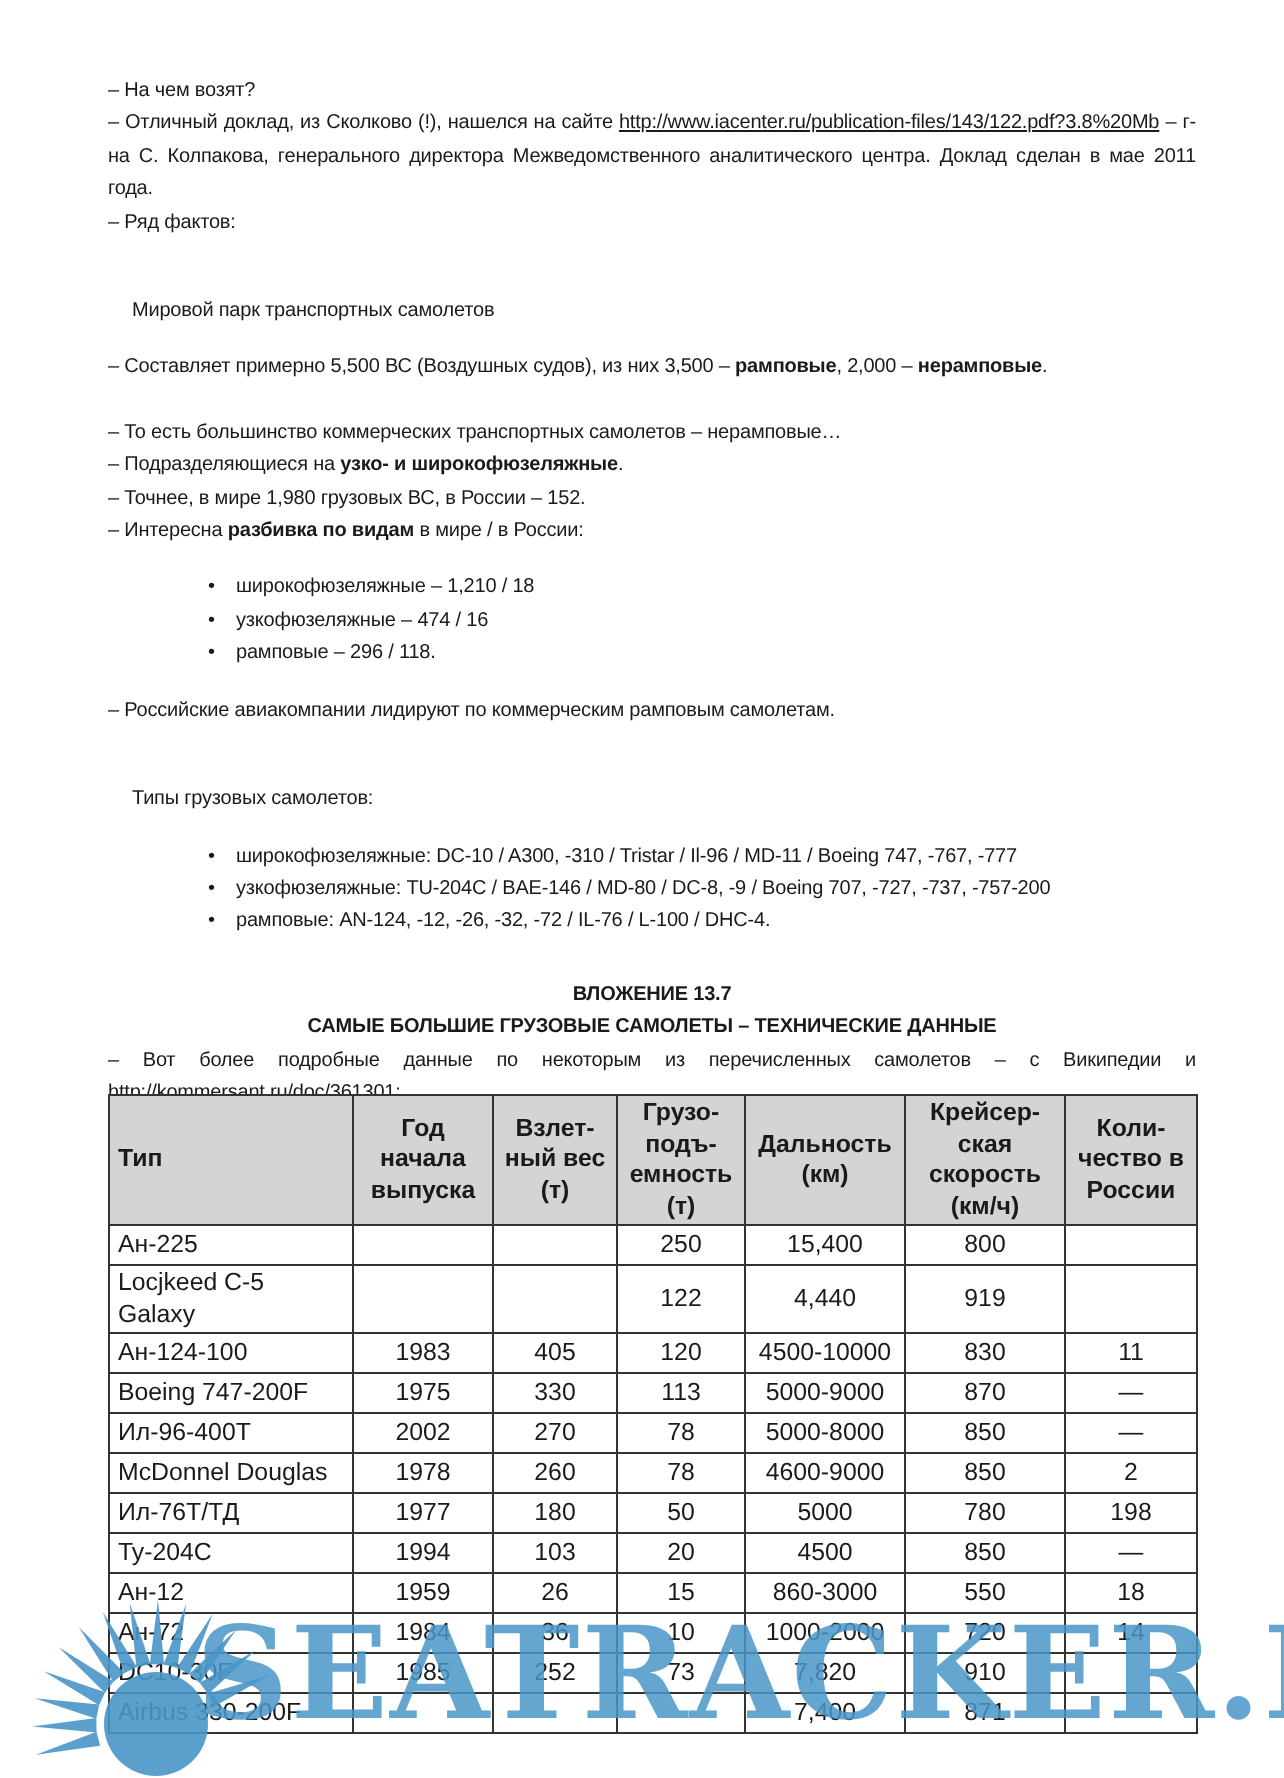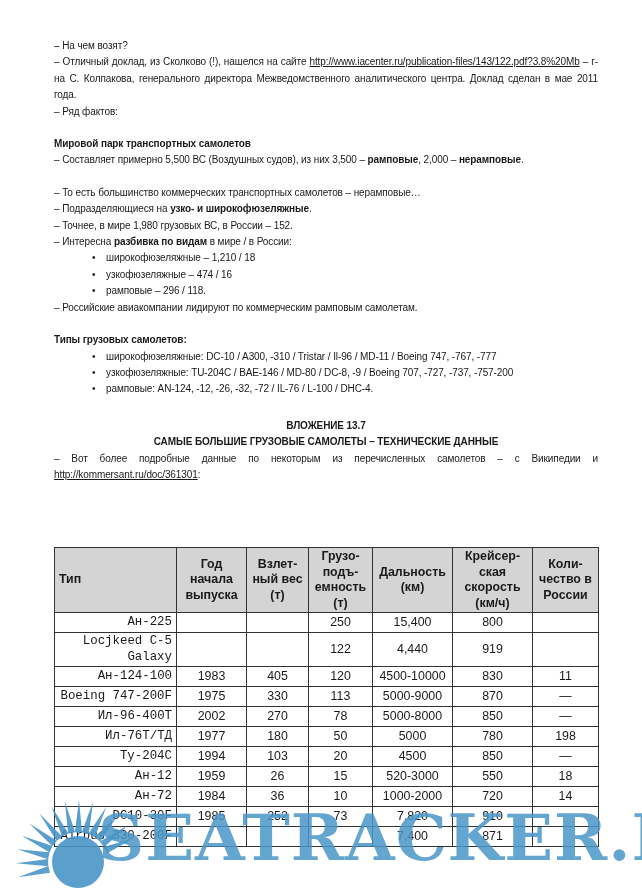--- a/index.html
+++ b/index.html
@@ -17,22 +17,22 @@
       width: 544px;
       font-size: 10px;
       line-height: 16.4px;
       letter-spacing: -0.1px;
     }
     .p { margin: 0; }
     .j { text-align: justify; }
     .link { text-decoration: underline; color: #1a1a1a; }
     b { font-weight: bold; }
     .gap { height: 16px; }
-    .heading { font-weight: bold; margin: 0; }
-    ul.bul { list-style: none; margin: 0; padding: 0 0 0 38px; }
+    .heading { font-weight: normal; margin: 12px; }
+    ul.bul { list-style: none; margin: 12px; padding: 0 0 0 38px; }
     ul.bul li { position: relative; padding-left: 14px; }
     ul.bul li::before { content: "\2022"; position: absolute; left: 0; top: 0; font-size: 10px; }
     .center { text-align: center; font-weight: bold; margin: 0; }
     .center.t1 { margin-top: 20px; }
 
     table.data {
       position: absolute;
       left: 54px; top: 547px;
       width: 544px;
       border-collapse: collapse;
@@ -46,21 +46,21 @@
     }
     table.data th {
       background: #d4d4d4;
       font-weight: bold;
       text-align: center;
       height: 62px;
       vertical-align: middle;
     }
     table.data th.left { text-align: left; }
     table.data td { text-align: center; height: 17px; }
-    table.data td.name { text-align: right; font-family: Liberation Mono, monospace; }
+    table.data td.name { text-align: left; }
     .watermark {
       position: absolute;
       left: 0; top: 790px;
       width: 642px; height: 99px;
       pointer-events: none;
     }
     .wm-text {
       position: absolute;
       left: 98px; top: 806px;
       font-family: "DejaVu Serif", serif;
@@ -173,20 +173,29 @@
       <tr>
         <td class="name">Ил-96-400Т</td>
         <td>2002</td>
         <td>270</td>
         <td>78</td>
         <td>5000-8000</td>
         <td>850</td>
         <td>—</td>
       </tr>
       <tr>
+        <td class="name">McDonnel Douglas</td>
+        <td>1978</td>
+        <td>260</td>
+        <td>78</td>
+        <td>4600-9000</td>
+        <td>850</td>
+        <td>2</td>
+      </tr>
+      <tr>
         <td class="name">Ил-76Т/ТД</td>
         <td>1977</td>
         <td>180</td>
         <td>50</td>
         <td>5000</td>
         <td>780</td>
         <td>198</td>
       </tr>
       <tr>
         <td class="name">Ту-204С</td>
@@ -195,21 +204,21 @@
         <td>20</td>
         <td>4500</td>
         <td>850</td>
         <td>—</td>
       </tr>
       <tr>
         <td class="name">Ан-12</td>
         <td>1959</td>
         <td>26</td>
         <td>15</td>
-        <td>520-3000</td>
+        <td>860-3000</td>
         <td>550</td>
         <td>18</td>
       </tr>
       <tr>
         <td class="name">Ан-72</td>
         <td>1984</td>
         <td>36</td>
         <td>10</td>
         <td>1000-2000</td>
         <td>720</td>

